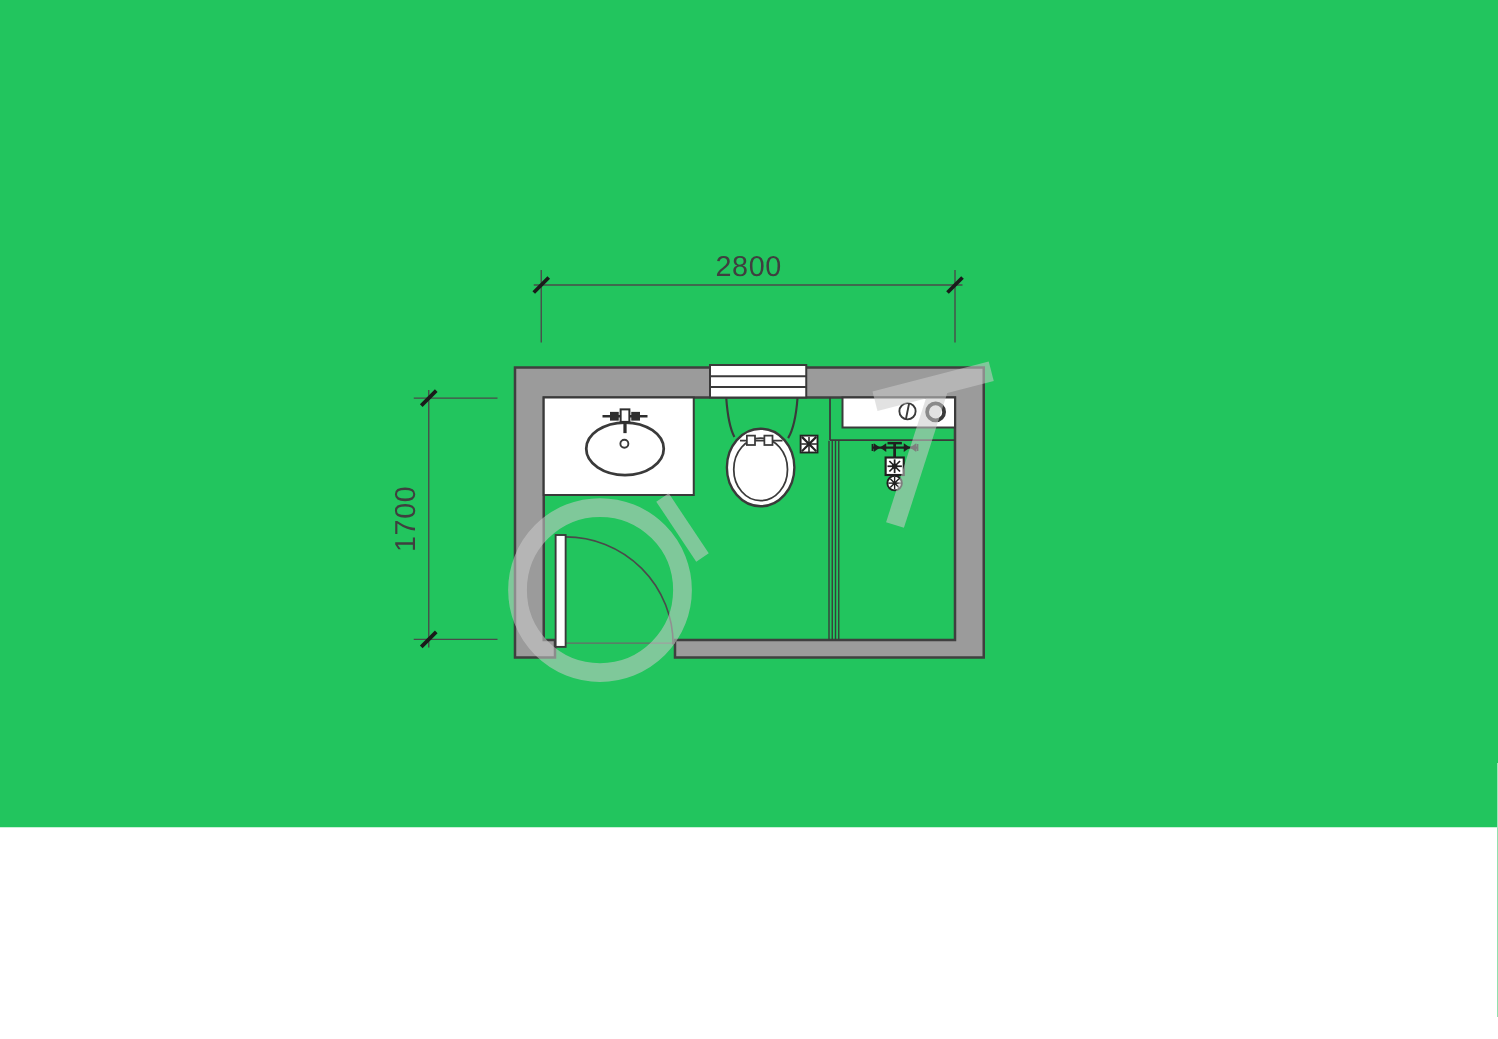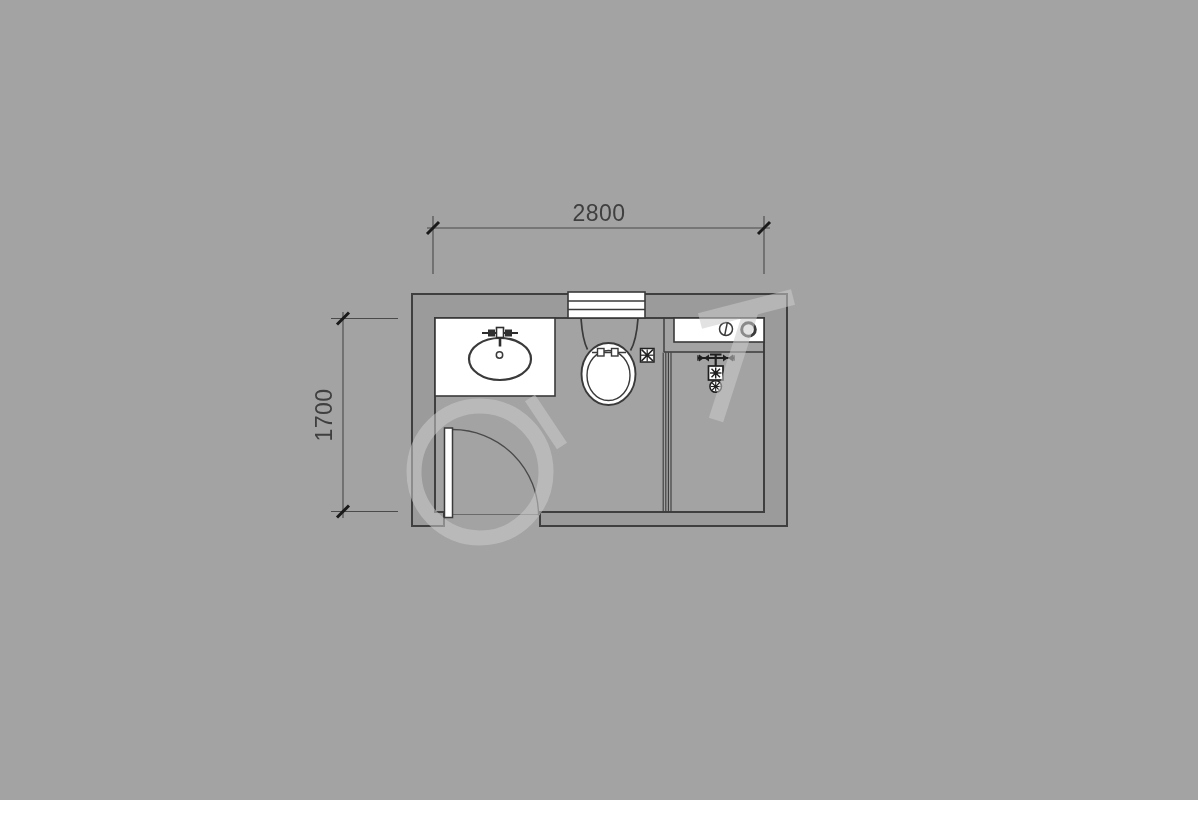--- a/index.html
+++ b/index.html
@@ -1,19 +1,19 @@
 <!DOCTYPE html>
 <html><head>
 <meta charset="utf-8">
 <style>
   html,body { margin:0; padding:0; background:#ffffff; }
   .canvas {
     position:relative;
-    width:1198px; height:800px;
-    background:#a3a3a3;
+    width:1198px; height:662px;
+    background:#22c55e;
     overflow:hidden;
     font-family:"Liberation Sans", sans-serif;
   }
   svg { position:absolute; left:0; top:0; }
   .dim-text {
     font-family:"Liberation Sans", sans-serif;
     font-size:23px;
     letter-spacing:0.5px;
     fill:#3f3f3f;
   }

